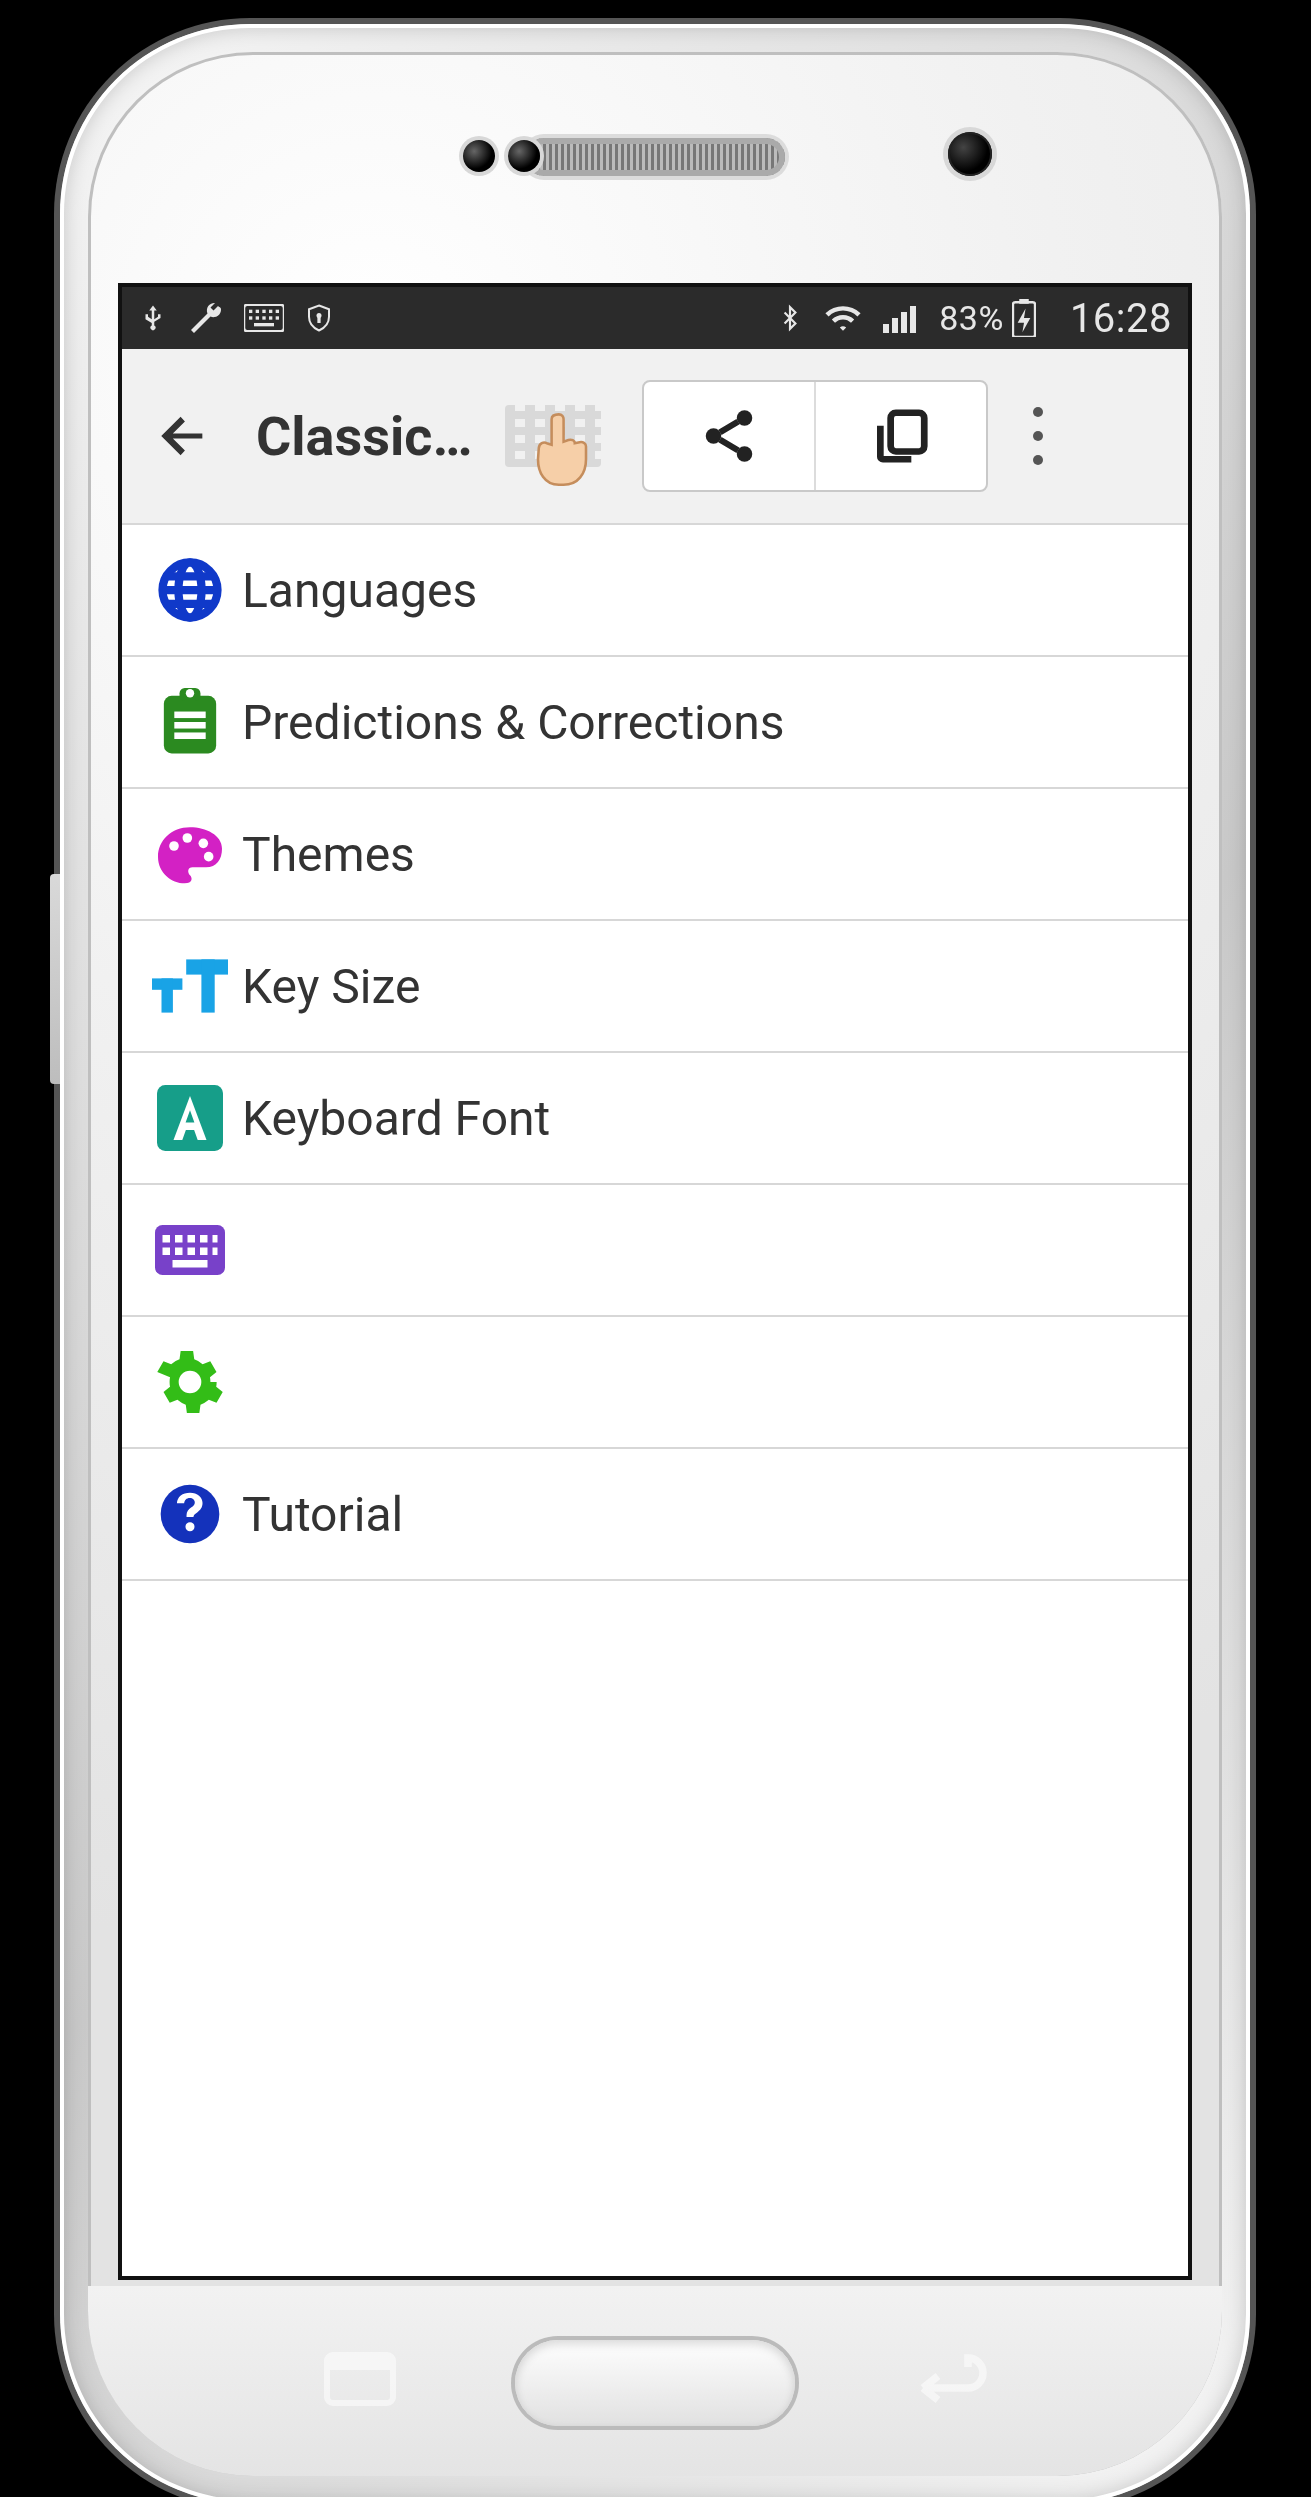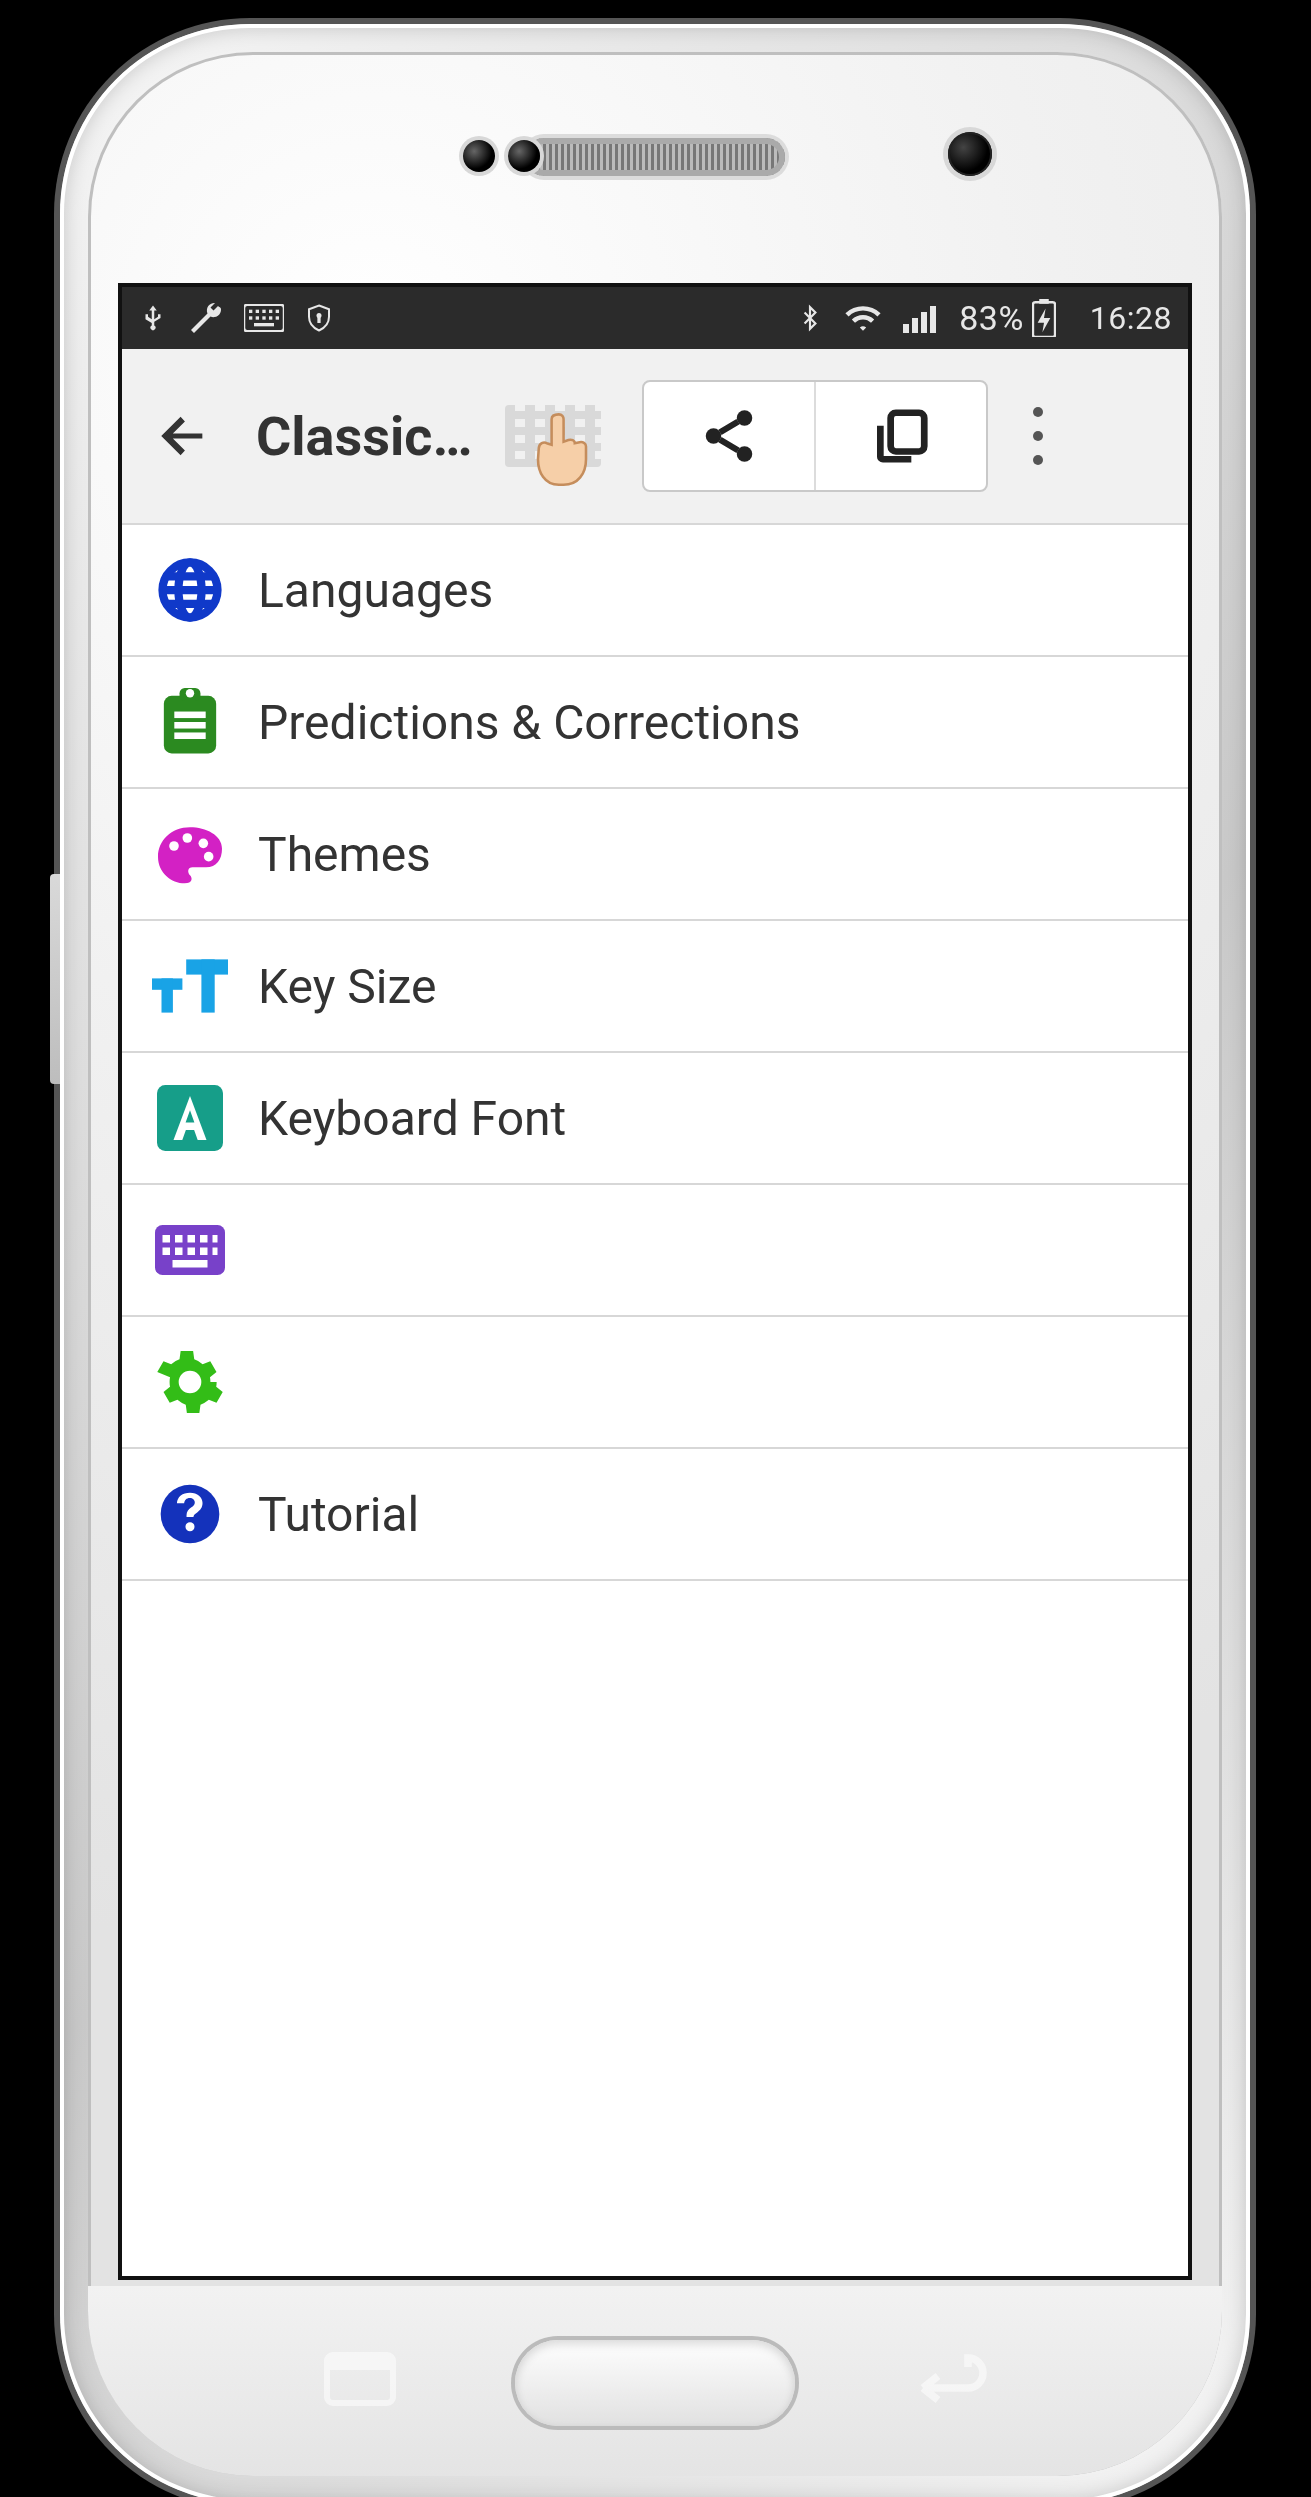--- a/index.html
+++ b/index.html
@@ -108,21 +108,21 @@
     font-size: 34px;
     padding: 0 16px;
     letter-spacing: .5px;
   }
   .statusbar .left-icons,
   .statusbar .right-icons { display:flex; align-items:center; gap:20px; }
   .statusbar .left-icons svg,
   .statusbar .right-icons svg { fill:#e7e7e7; }
   .statusbar .spacer { flex:1; }
   .battery-row { display:flex; align-items:center; gap:8px; }
-  .clock { font-size: 32px; margin-left: 14px; }
+  .clock { font-size: 40px; margin-left: 14px; }
 
   
   .actionbar {
     height: 150px;
     background: #f1f1f1;
     border-bottom: 2px solid #d7d7d7;
     display: flex;
     align-items: center;
     padding: 12px 16px;
   }
@@ -188,21 +188,21 @@
     border-bottom: 2px solid #d7d7d7;
   }
   .row .icon {
     width: 76px; height: 76px;
     display:flex; align-items:center; justify-content:center;
     flex-shrink: 0;
   }
   .row .label {
     font-size: 48px;
     color: #333;
-    margin-left: 30px;
+    margin-left: 14px;
   }
   
   .c-blue   { color:#1039c9; fill:#1039c9; }
   .c-green  { color:#2b8a20; fill:#2b8a20; }
   .c-magenta{ color:#d321c4; fill:#d321c4; }
   .c-orange { color:#f08a00; fill:#f08a00; }
   .c-sky    { color:#19a3e6; fill:#19a3e6; }
   .c-teal   { color:#169e89; fill:#169e89; }
   .c-purple { color:#7841c9; fill:#7841c9; }
   .c-lime   { color:#33bd17; fill:#33bd17; }

